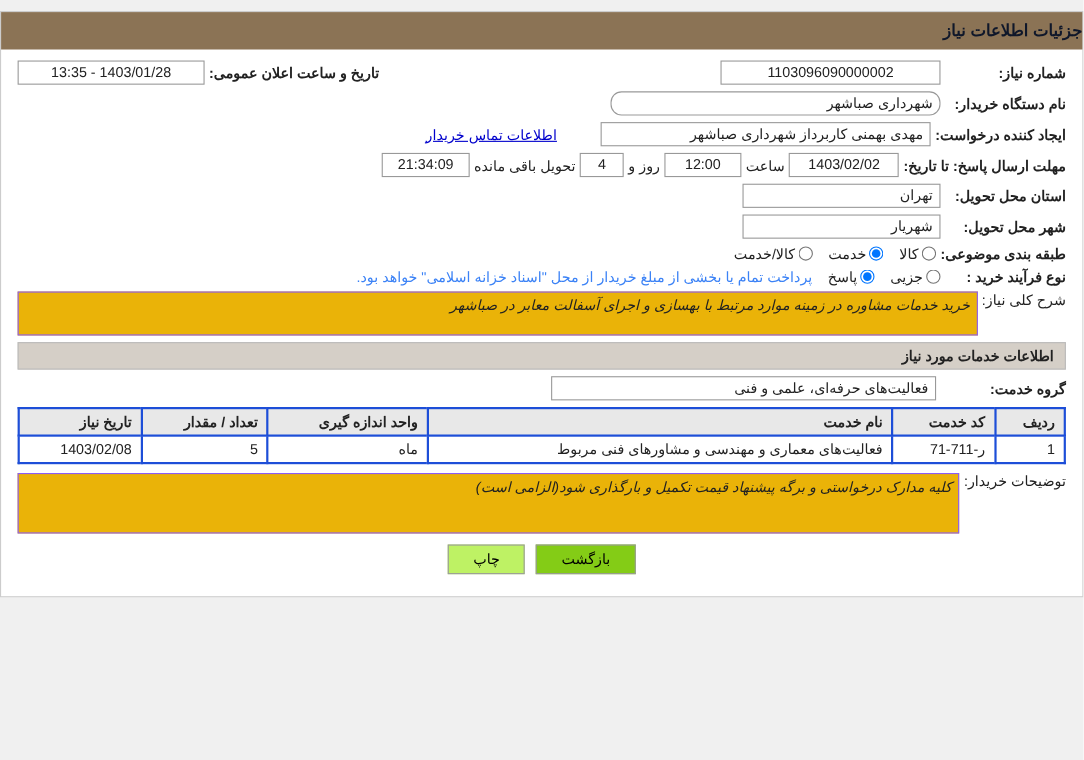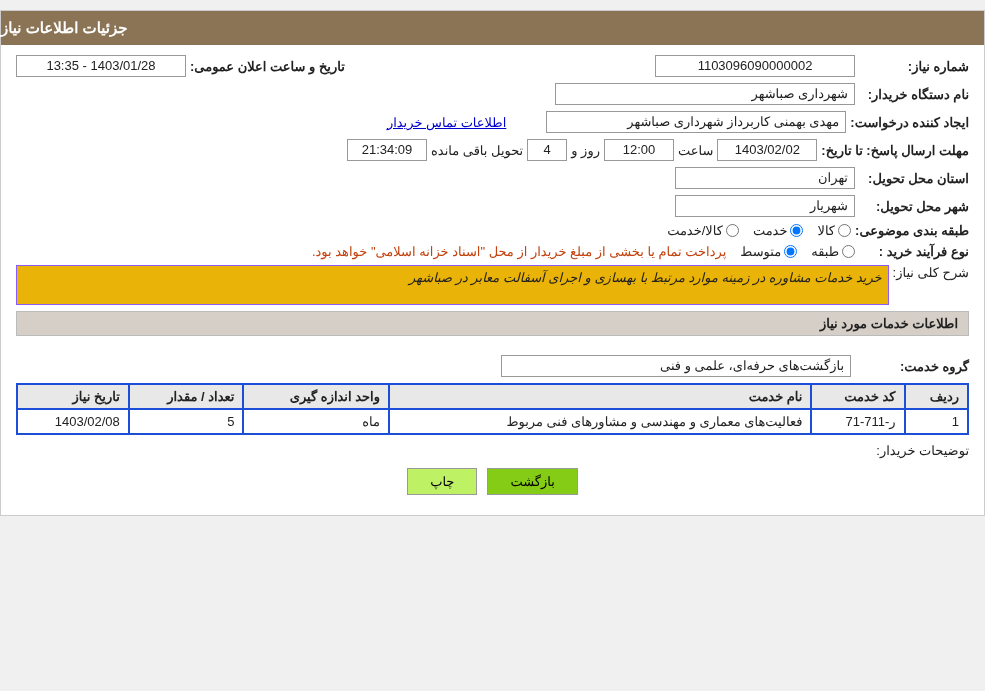--- a/index.html
+++ b/index.html
@@ -11,22 +11,22 @@
       color: #222;
     }
     .page-wrapper {
       max-width: 985px;
       margin: 10px auto;
       background: #fff;
       border: 1px solid #ccc;
     }
     .page-header {
       background: #8B7355;
-      color: #ffffff;
-      text-align: left;
+      color: #0f172a;
+      text-align: right;
       padding: 8px 0;
       font-size: 15px;
       font-weight: bold;
     }
     .content-area {
       padding: 10px 15px;
     }
     .row {
       display: flex;
       align-items: center;
@@ -40,21 +40,21 @@
       text-align: right;
     }
     .value-box {
       border: 1px solid #999;
       background: #fff;
       padding: 2px 6px;
       min-height: 22px;
       min-width: 80px;
       direction: rtl;
     }
-    .value-box.wide { min-width: 300px; }
+    .value-box.wide { min-width: 300px; border-radius: 10px; }
     .value-box.medium { min-width: 180px; }
     .value-box.small { min-width: 80px; }
     .link-text {
       color: #0000cc;
       cursor: pointer;
       text-decoration: underline;
     }
     .radio-group {
       display: flex;
       gap: 14px;
@@ -125,21 +125,21 @@
     }
     .inline-label {
       white-space: nowrap;
     }
     .divider-header {
       background: #d5cfc7;
       border: 1px solid #bbb;
       padding: 4px 10px;
       font-weight: bold;
       font-size: 13px;
-      margin-bottom: 19px;
+      margin-bottom: 6px;
     }
   </style>
 </head>
 <body>
 
 <div class="page-wrapper">
   <div class="page-header">
     <span>جزئیات اطلاعات نیاز</span>
   </div>
   <div class="content-area">
@@ -200,40 +200,40 @@
           <span>کالا/خدمت</span>
         </div>
       </div>
     </div>
 
     <div class="row">
       <span class="label">نوع فرآیند خرید :</span>
       <div class="radio-group">
         <div class="radio-item">
           <input type="radio" name="farayand" style="">
-          <span>طبقه</span>
+          <span>جزیی</span>
         </div>
         <div class="radio-item">
           <input type="radio" name="farayand" checked="" style="">
-          <span>متوسط</span>
+          <span>پاسخ</span>
         </div>
       </div>
-      <span style="margin-right: 10px; color:#c2410c;">پرداخت تمام یا بخشی از مبلغ خریدار از محل "اسناد خزانه اسلامی" خواهد بود.</span>
+      <span style="margin-right: 10px; color:#3b82f6;">پرداخت تمام یا بخشی از مبلغ خریدار از محل "اسناد خزانه اسلامی" خواهد بود.</span>
     </div>
 
     <div class="row" style="align-items:flex-start;">
       <span class="label شرح-label">شرح کلی نیاز:</span>
       <div class="شرح-box">خرید خدمات مشاوره در زمینه موارد مرتبط با بهسازی و اجرای آسفالت معابر در صباشهر</div>
     </div>
 
     <div class="divider-header">اطلاعات خدمات مورد نیاز</div>
 
     <div class="row service-group-row">
       <span class="label">گروه خدمت:</span>
-      <span class="value-box" style="min-width:350px;">بازگشت‌های حرفه‌ای، علمی و فنی</span>
+      <span class="value-box" style="min-width:350px;">فعالیت‌های حرفه‌ای، علمی و فنی</span>
     </div>
 
     <table>
       <thead>
         <tr>
           <th>ردیف</th>
           <th>کد خدمت</th>
           <th>نام خدمت</th>
           <th>واحد اندازه گیری</th>
           <th>تعداد / مقدار</th>
@@ -247,20 +247,21 @@
           <td>فعالیت‌های معماری و مهندسی و مشاورهای فنی مربوط</td>
           <td>ماه</td>
           <td>5</td>
           <td>1403/02/08</td>
         </tr>
       </tbody>
     </table>
 
     <div class="row" style="align-items:flex-start;">
       <span class="label شرح-label">توضیحات خریدار:</span>
+      <div class="شرح-box" style="min-height:55px;">کلیه مدارک درخواستی و برگه پیشنهاد قیمت تکمیل و بارگذاری شود(الزامی است)</div>
     </div>
 
     <div class="btn-row">
       <button class="btn back-btn">بازگشت</button>
       <button class="btn print-btn">چاپ</button>
     </div>
 
   </div>
 </div>
 

